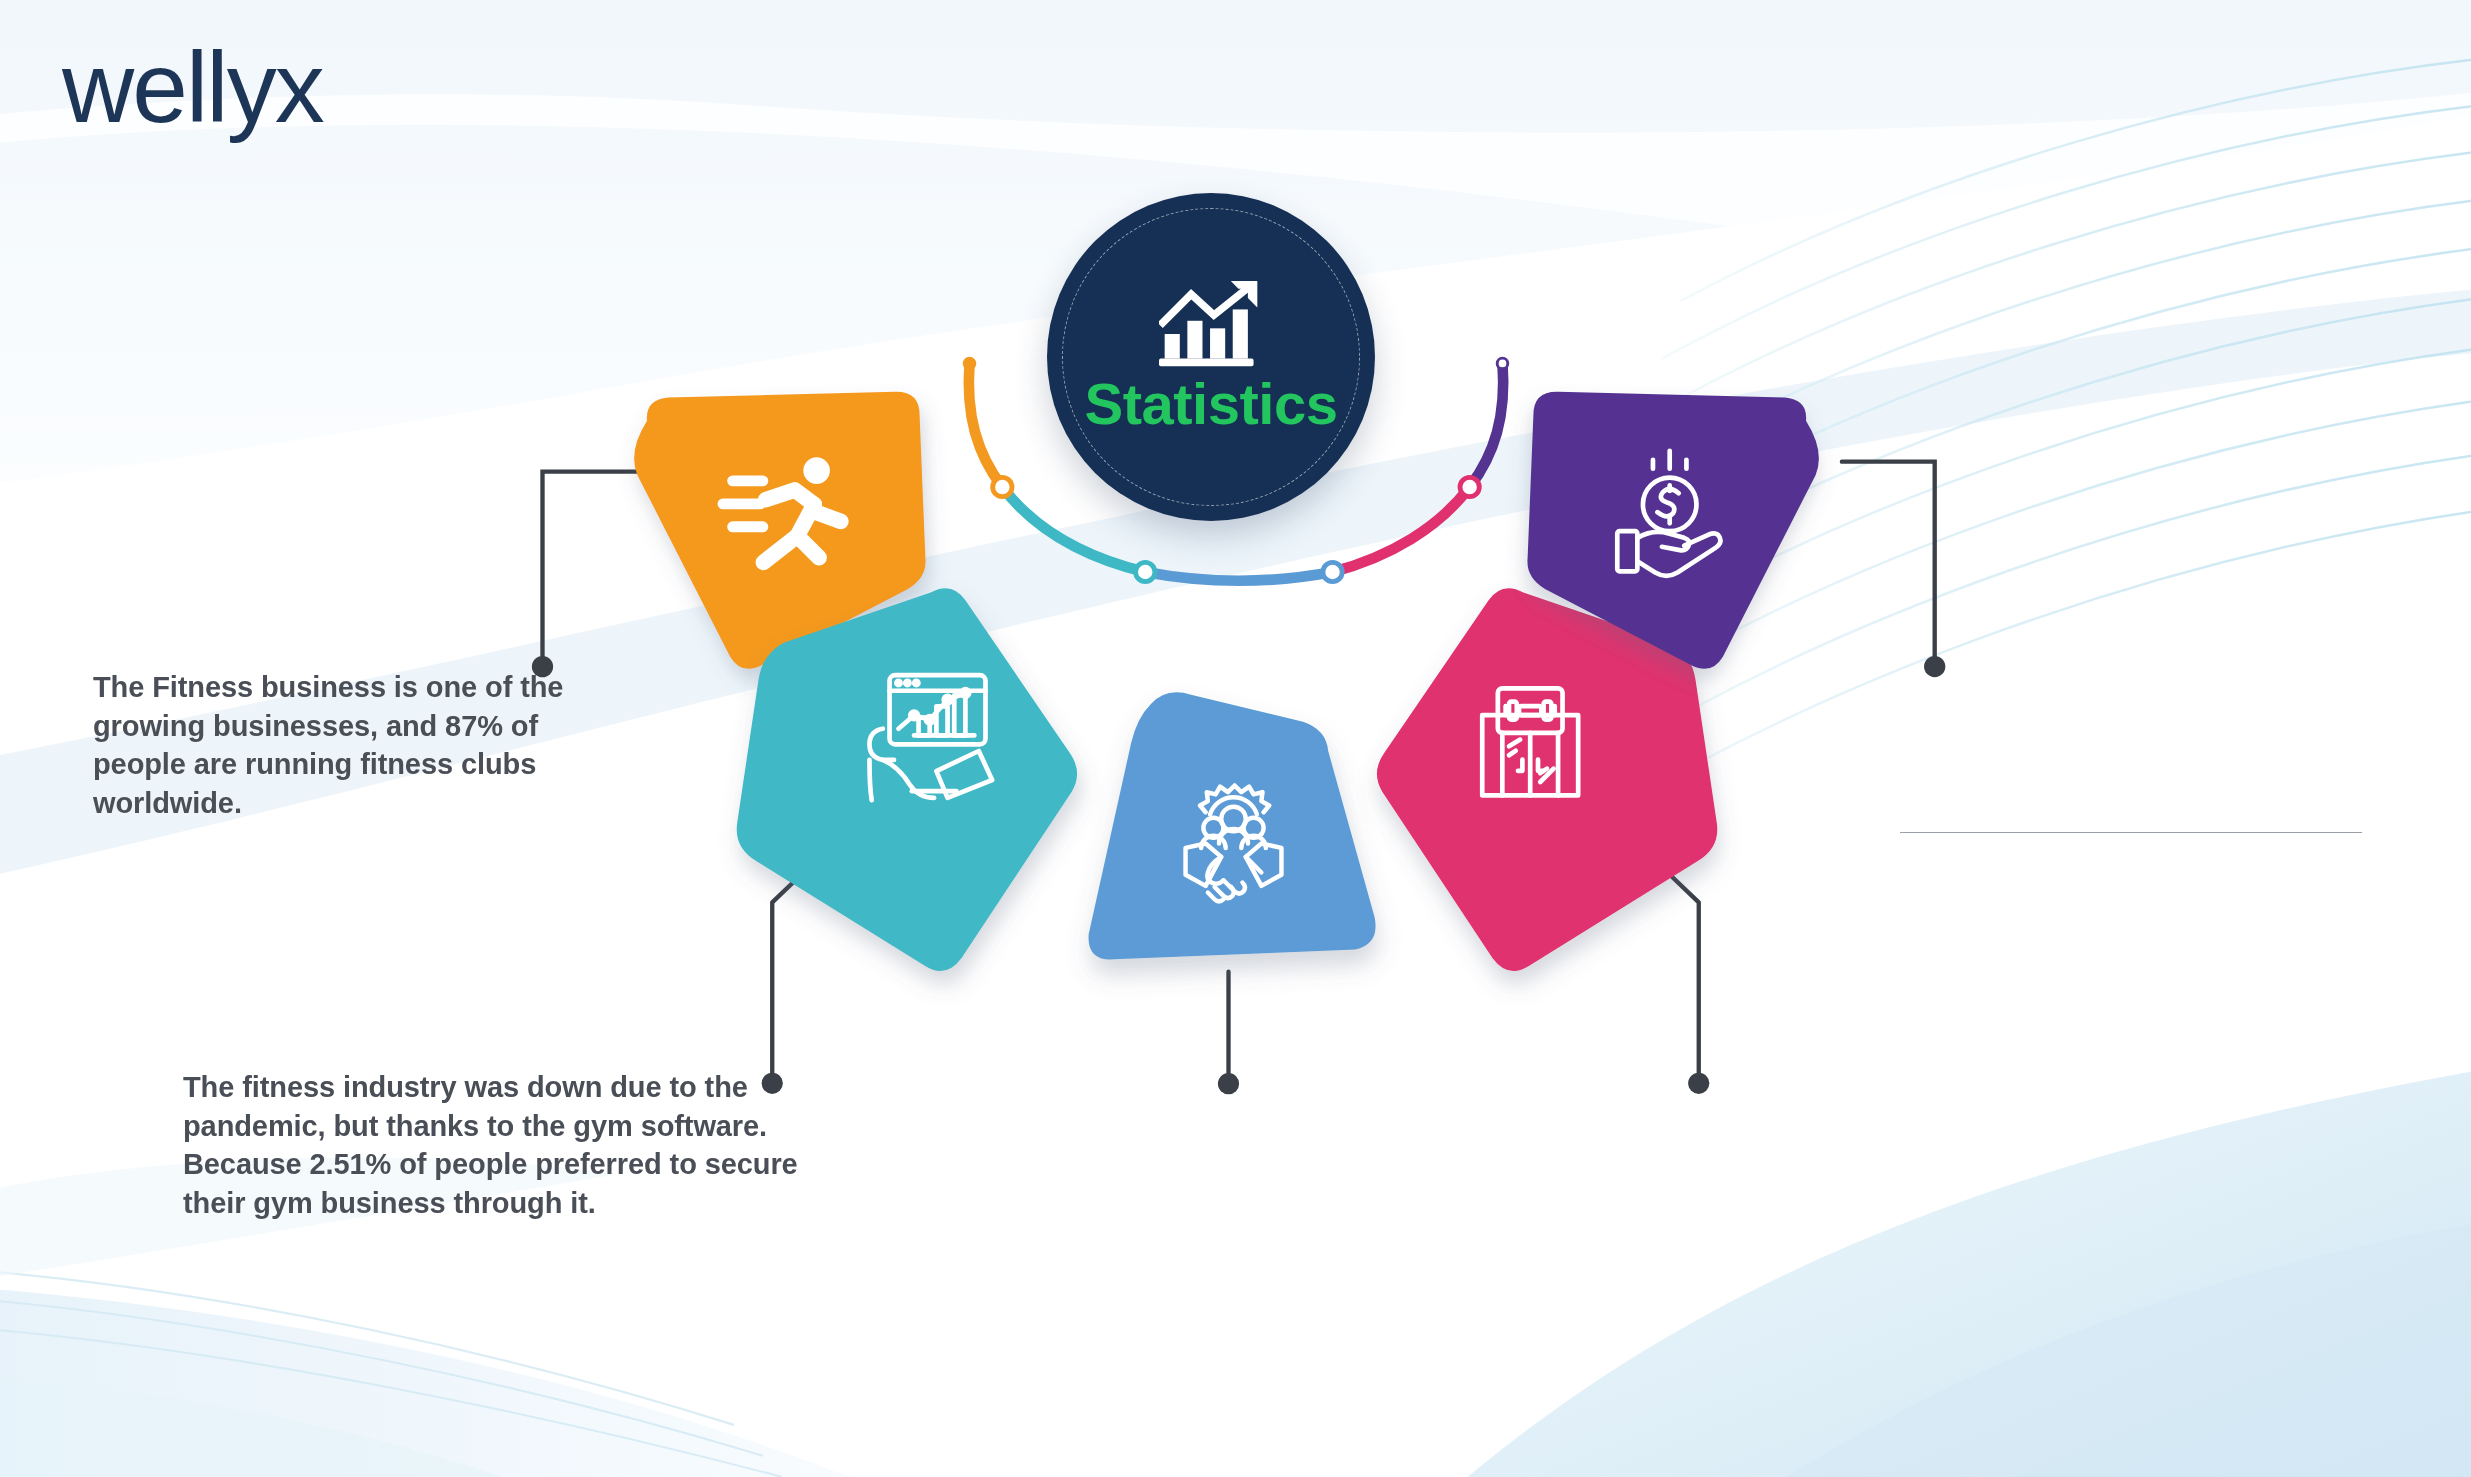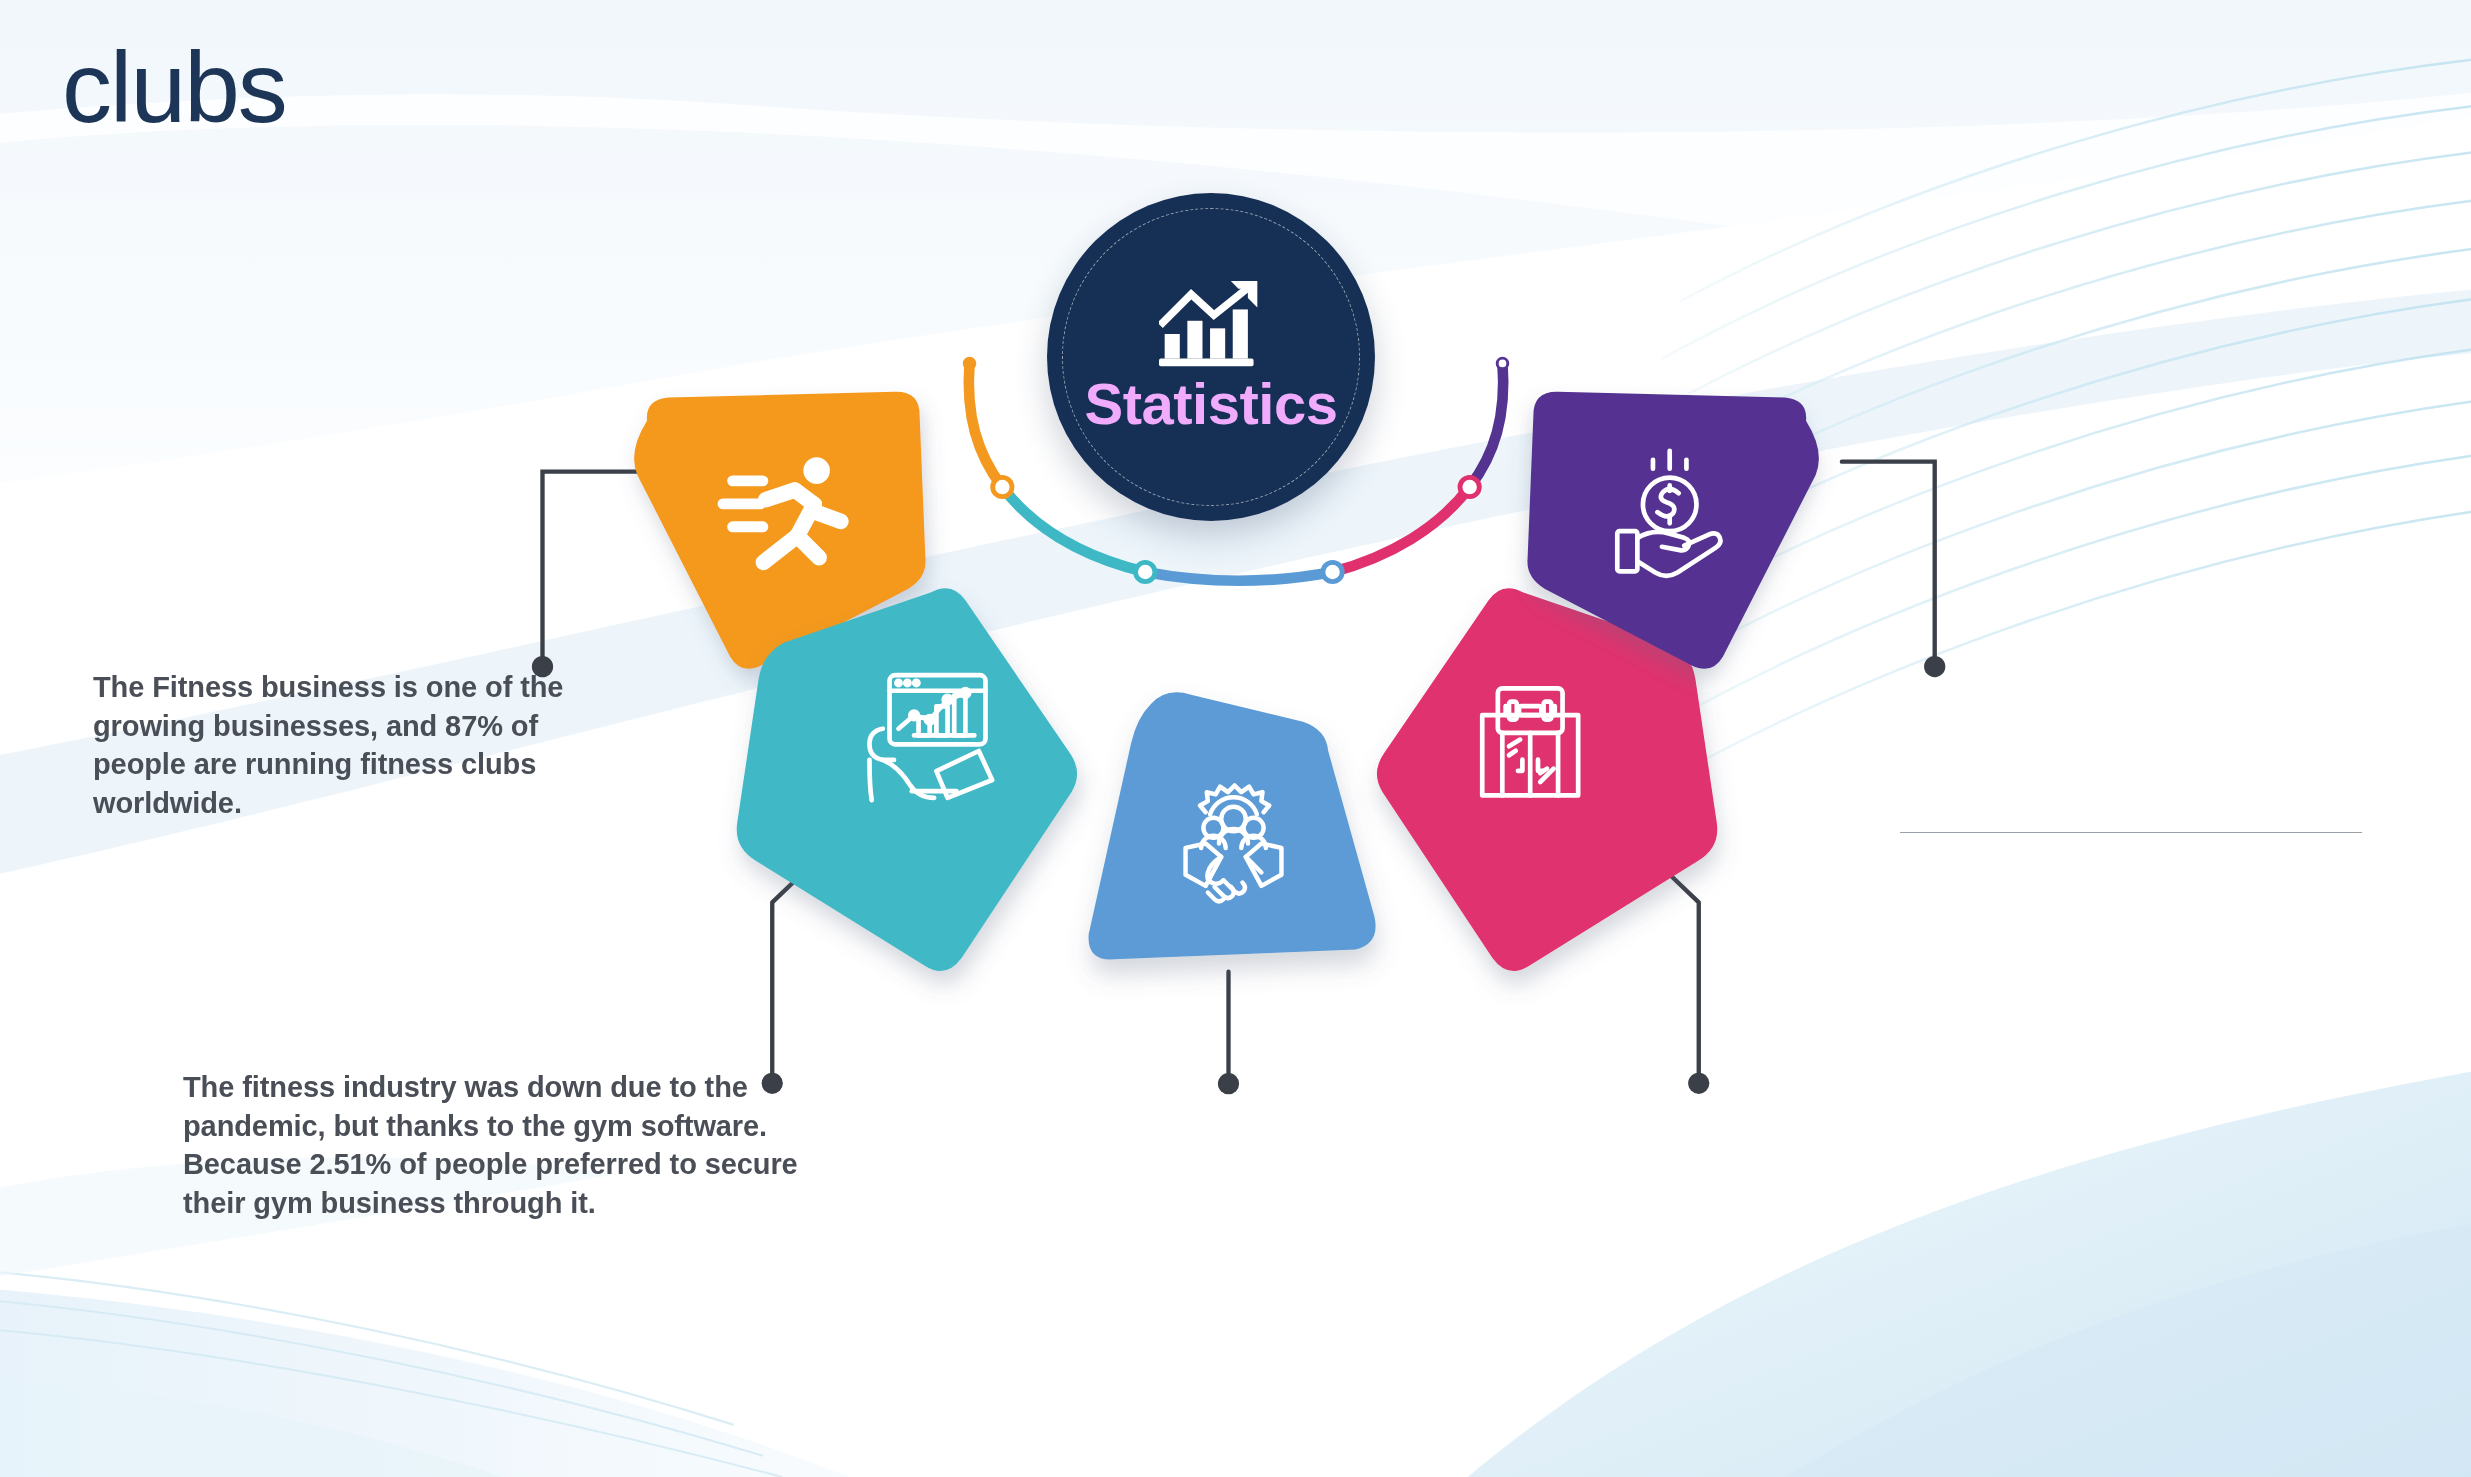--- a/index.html
+++ b/index.html
@@ -32,21 +32,21 @@
     display:flex; flex-direction:column;
     align-items:center; justify-content:center;
     z-index:6;
   }
   .hub::after{
     content:""; position:absolute; inset:15.4px; border-radius:50%;
     border:1.9px dashed rgba(255,255,255,.55);
   }
   .hub-icon { width:104px; height:89px; margin-bottom:5.8px; }
   .hub-title {
-    color:#f0abfc; font-size:58px; font-weight:700;
+    color:#22c55e; font-size:58px; font-weight:700;
     letter-spacing:-0.5px; line-height:1;
   }
 
   
   .petal { position:absolute; z-index:3; }
   .petal svg { display:block; overflow:visible; }
   .petal .glyph { position:absolute; left:0; top:0; width:100%; height:100%;
                   display:flex; align-items:center; justify-content:center; pointer-events:none; }
   .petal .glyph svg { width:145px; height:145px; }
 
@@ -113,21 +113,21 @@
 
     <g fill="none" stroke="#d4eaf4" stroke-width="2.2" opacity=".85">
       <path d="M0,1318 C240,1340 520,1400 760,1476"></path>
       <path d="M0,1348 C250,1372 540,1432 790,1508"></path>
       <path d="M0,1378 C260,1402 560,1464 810,1530"></path>
     </g>
 
     <path d="M0,1230 C180,1196 430,1188 640,1216 C420,1254 200,1290 0,1322 Z" fill="#eef6fb" opacity=".6"></path>
   </svg>
 
-  <div class="logo">clubs</div>
+  <div class="logo">wellyx</div>
 
   <div class="petal" style="left:618px; top:386px; width:319px; height:290px;">
     <svg width="319" height="290" viewBox="0 0 330 300">
       <defs>
         <filter id="sh1" x="-30%" y="-30%" width="180%" height="180%">
           <feDropShadow dx="4" dy="12" stdDeviation="10" flood-color="#5c6780" flood-opacity=".26"></feDropShadow>
         </filter>
       </defs>
       <path d="M30,36 Q28,14 52,12 L286,6 Q312,5 312,30 L318,178 Q320,198 300,210 L150,288 Q128,300 116,280 L20,92 Q10,68 30,36 Z" fill="#F4991F" filter="url(#sh1)"></path>
     </svg>

